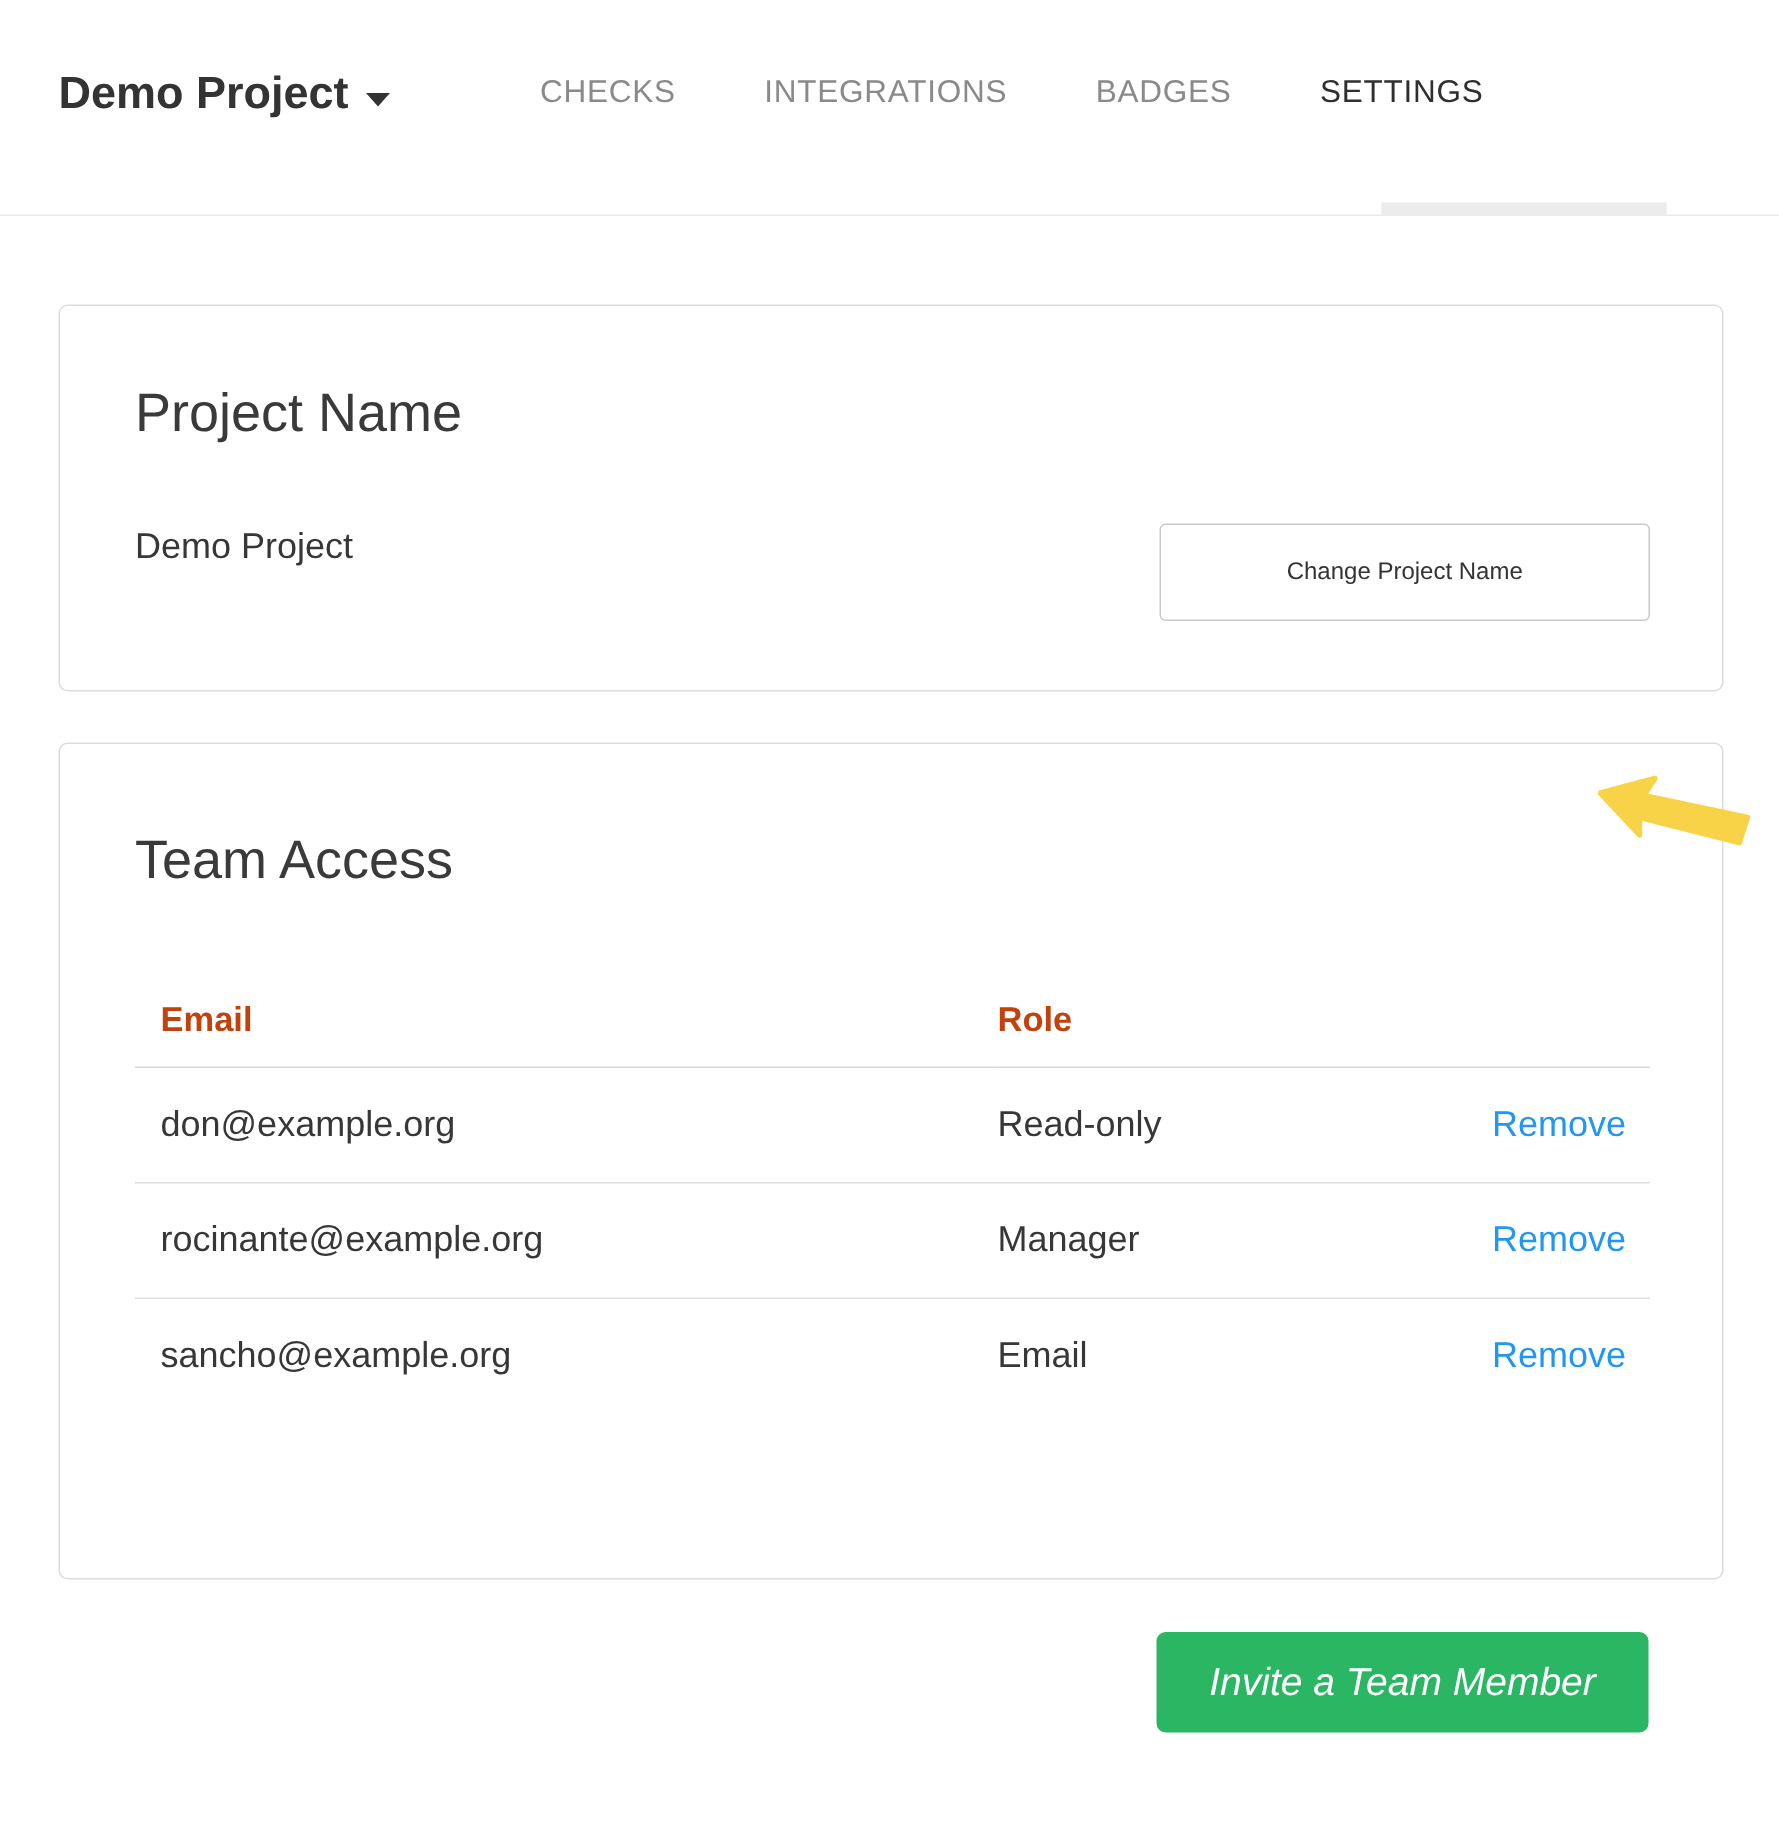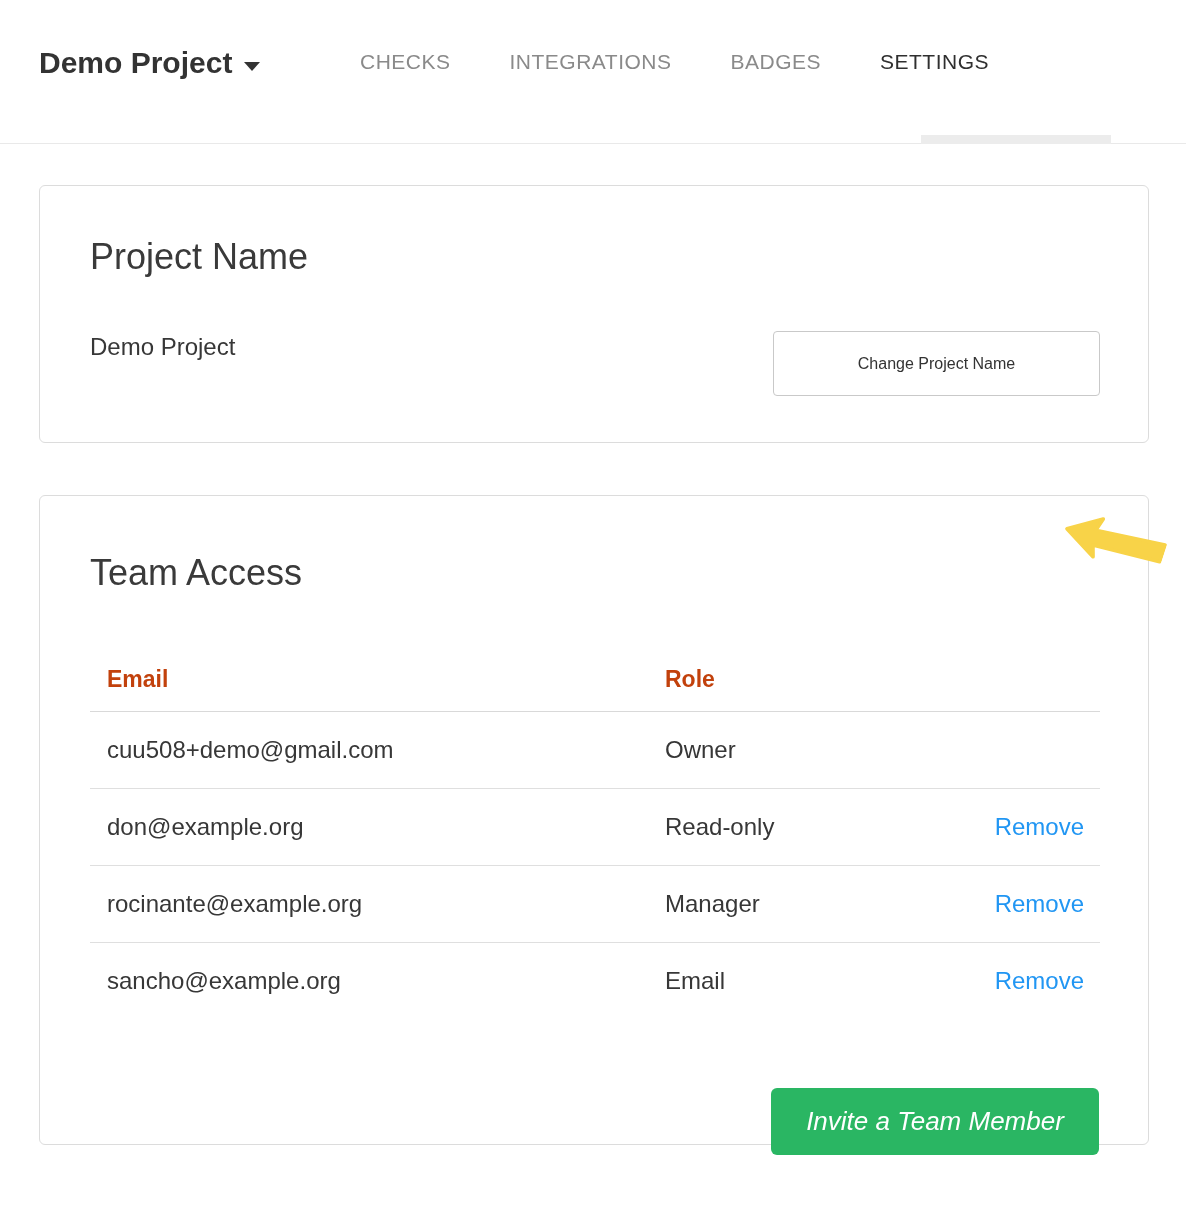--- a/index.html
+++ b/index.html
@@ -16,34 +16,34 @@
     border-top:9px solid #333; }
   .tabs { position:absolute; left:360px; top:50px; display:flex; column-gap:59px;text-align:right; }
   .tab { font-size:21px; letter-spacing:0.5px; color:#8a8a8a; text-decoration:none;
     cursor:pointer; white-space:nowrap; }
   .tab.active { color:#2f2f2f; }
   .tab-indicator { position:absolute; left:921px; top:135px; width:190px; height:9px;
     background:#ececec; }
 
   
   .card { position:absolute; left:39px; width:1110px; background:#fff;
-    border:1px solid #dcdcdc; border-radius:6px; }
+    border:1px solid #dcdcdc; border-radius:6px;margin-top:18px; }
   .card-title { position:absolute; left:50px; font-size:36px; font-weight:400;
     color:#3a3a3a; }
 
   .card-project { top:185px; height:258px; }
   .card-project .card-title { top:50px; }
   .project-current-name { position:absolute; left:50px; top:147px; font-size:24px;
     color:#373737; }
   .btn-outline { position:absolute; left:733px; top:145px; width:327px; height:65px;
     background:#fff; border:1px solid #c9c9c9; border-radius:4px;
     font-family:"Liberation Sans", sans-serif; font-size:16px; color:#333;
     cursor:pointer; }
 
-  .card-team { top:495px; height:650px; }
+  .card-team { top:477px; height:558px; }
   .card-team .card-title { top:56px; }
 
   .arrow-annotation { position:absolute; right:-17px; top:23px; width:102px;
     height:48px; transform:rotate(18deg); z-index:5; pointer-events:none; }
 
   
   .team-table { position:absolute; left:50px; top:160px; width:1010px;
     border-collapse:collapse; table-layout:fixed; }
   .team-table col.c-email { width:575px; }
   .team-table col.c-role  { width:293px; }
@@ -99,25 +99,20 @@
       </colgroup>
     <thead>
       <tr>
         <th>Email</th>
         <th class="role-h">Role</th>
         <th></th>
       </tr>
     </thead>
     <tbody>
       <tr>
-        <td>cuu508+demo@gmail.com</td>
-        <td class="role-cell">Owner</td>
-        <td class="action-cell"></td>
-      </tr>
-      <tr>
         <td>don@example.org</td>
         <td class="role-cell">Read-only</td>
         <td class="action-cell">
           <a class="remove-link" style="color: rgb(33, 150, 243);">Remove</a>
         </td>
       </tr>
       <tr>
         <td>rocinante@example.org</td>
         <td class="role-cell">Manager</td>
         <td class="action-cell">

